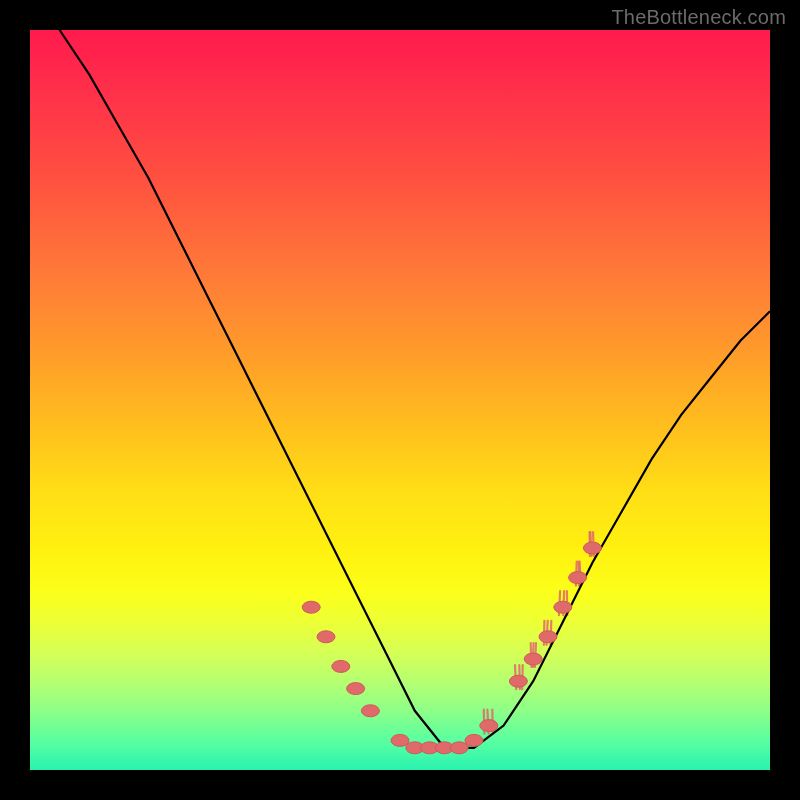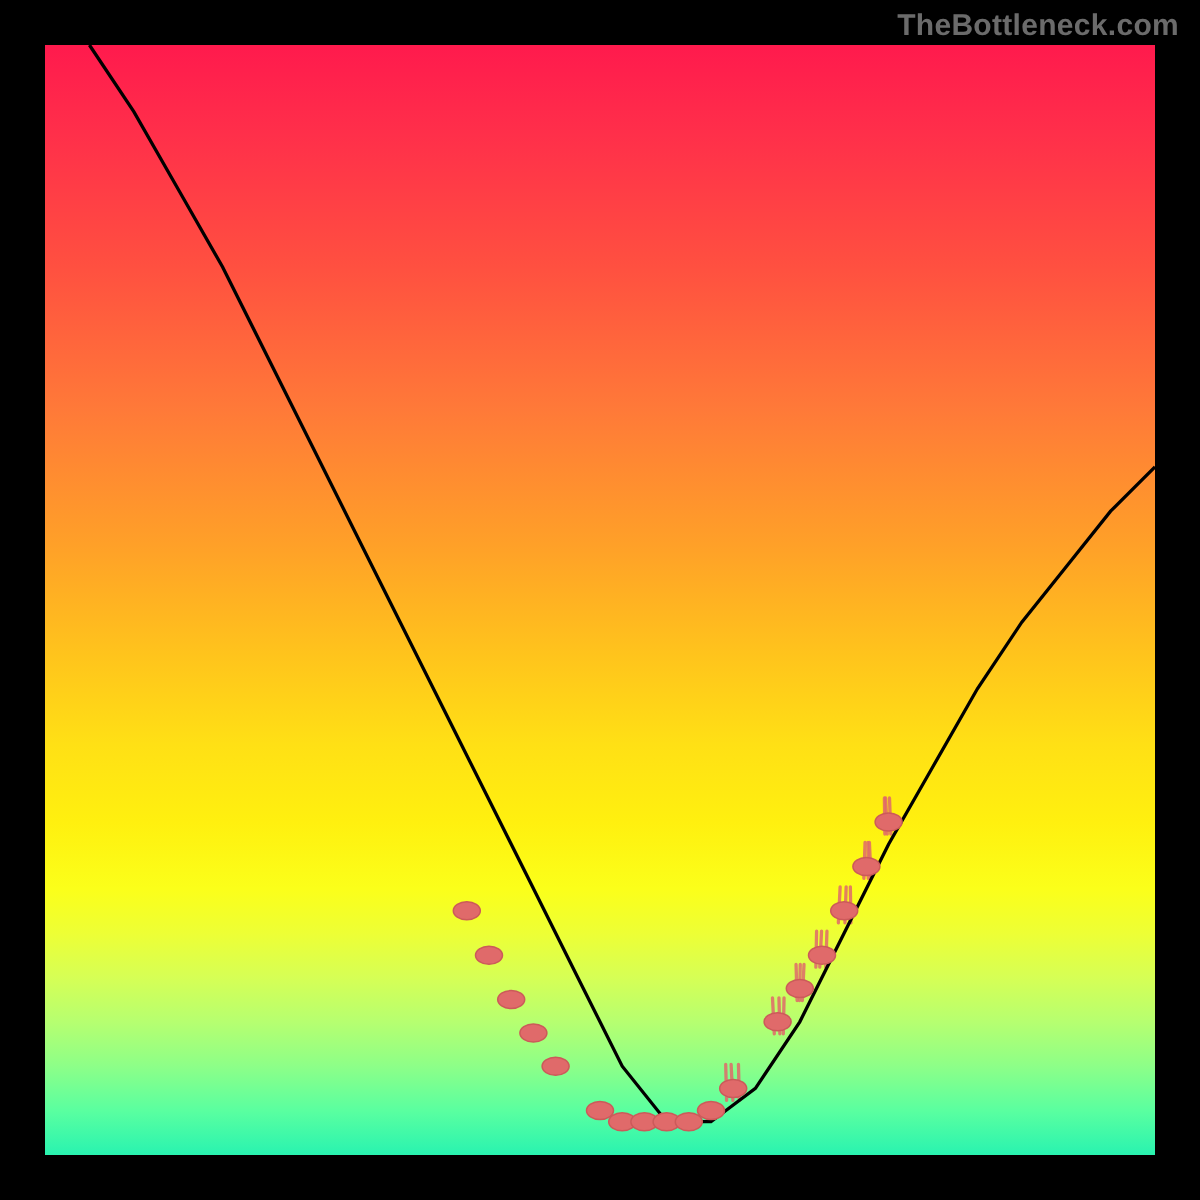--- a/index.html
+++ b/index.html
@@ -43,21 +43,21 @@
       #5affa0 96%,
       #29f3b0 100%
     );
   }
   .watermark {
     position: absolute;
     top: 6px;
     right: 14px;
     color: #6b6b6b;
     font-size: 20px;
-    font-weight: 700;
+    font-weight: 400;
     letter-spacing: 0.2px;
     user-select: none;
   }
   svg.curve {
     position: absolute;
     left: 0;
     top: 0;
     width: 740px;
     height: 740px;
     overflow: visible;

